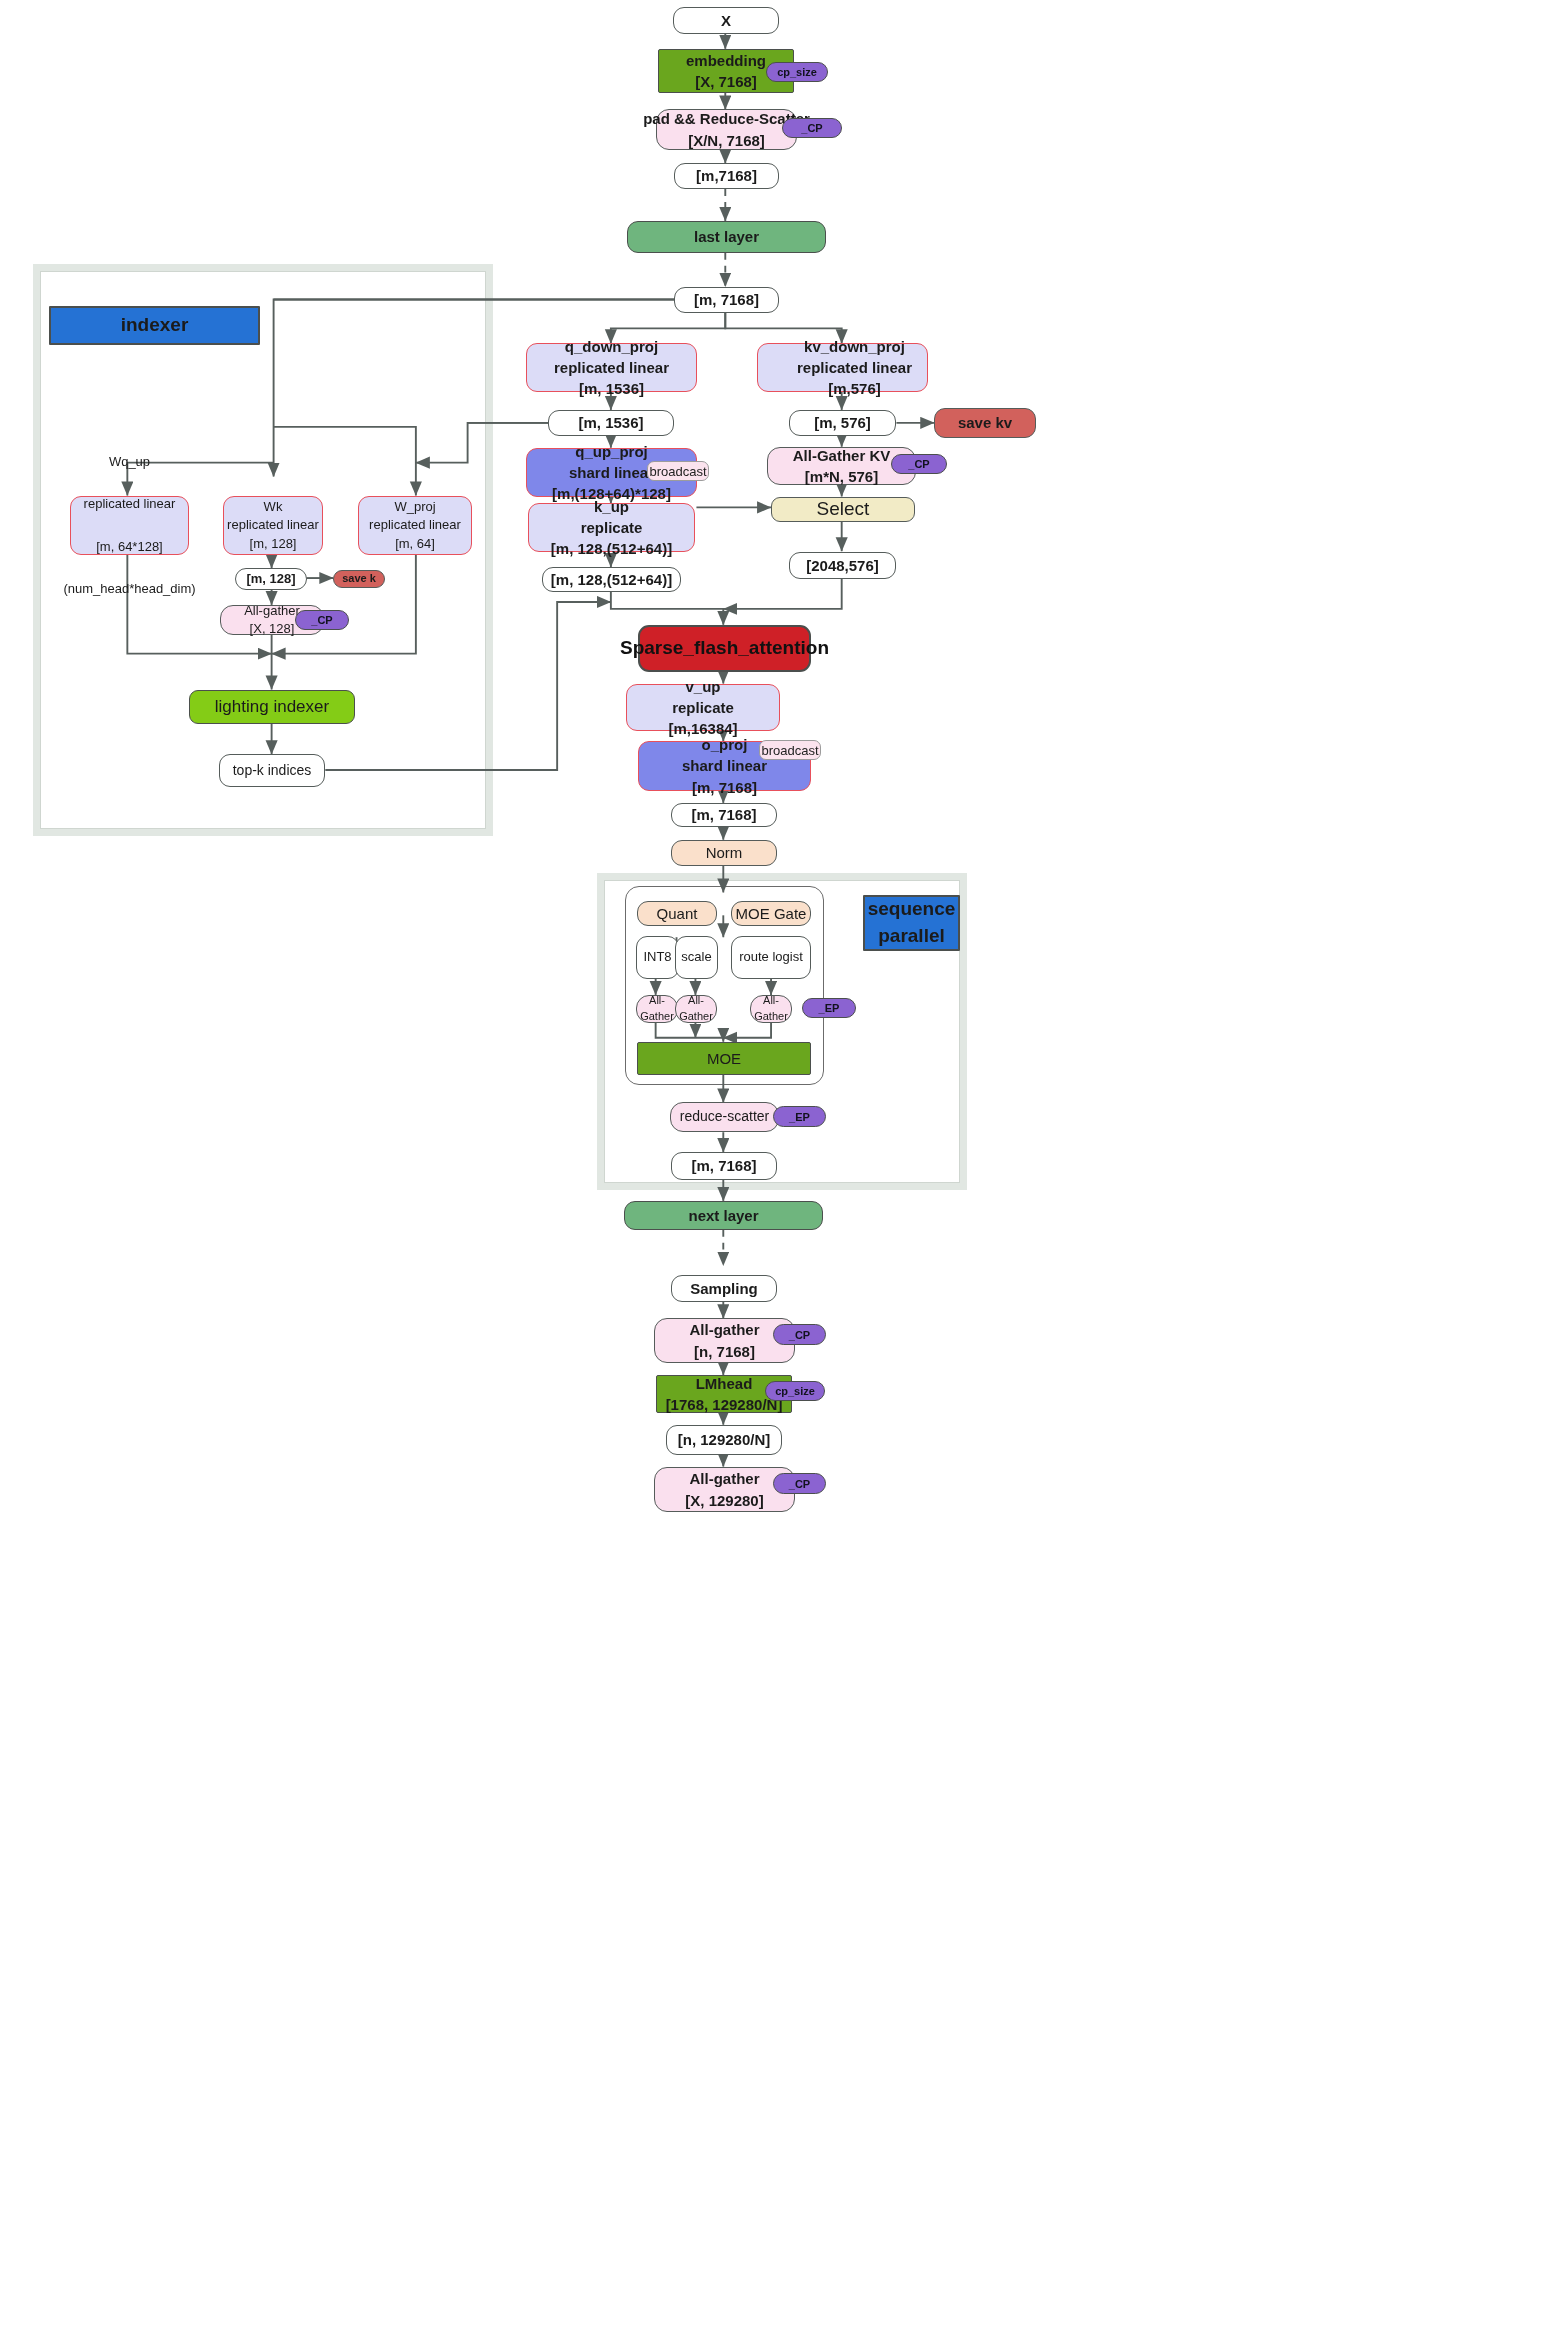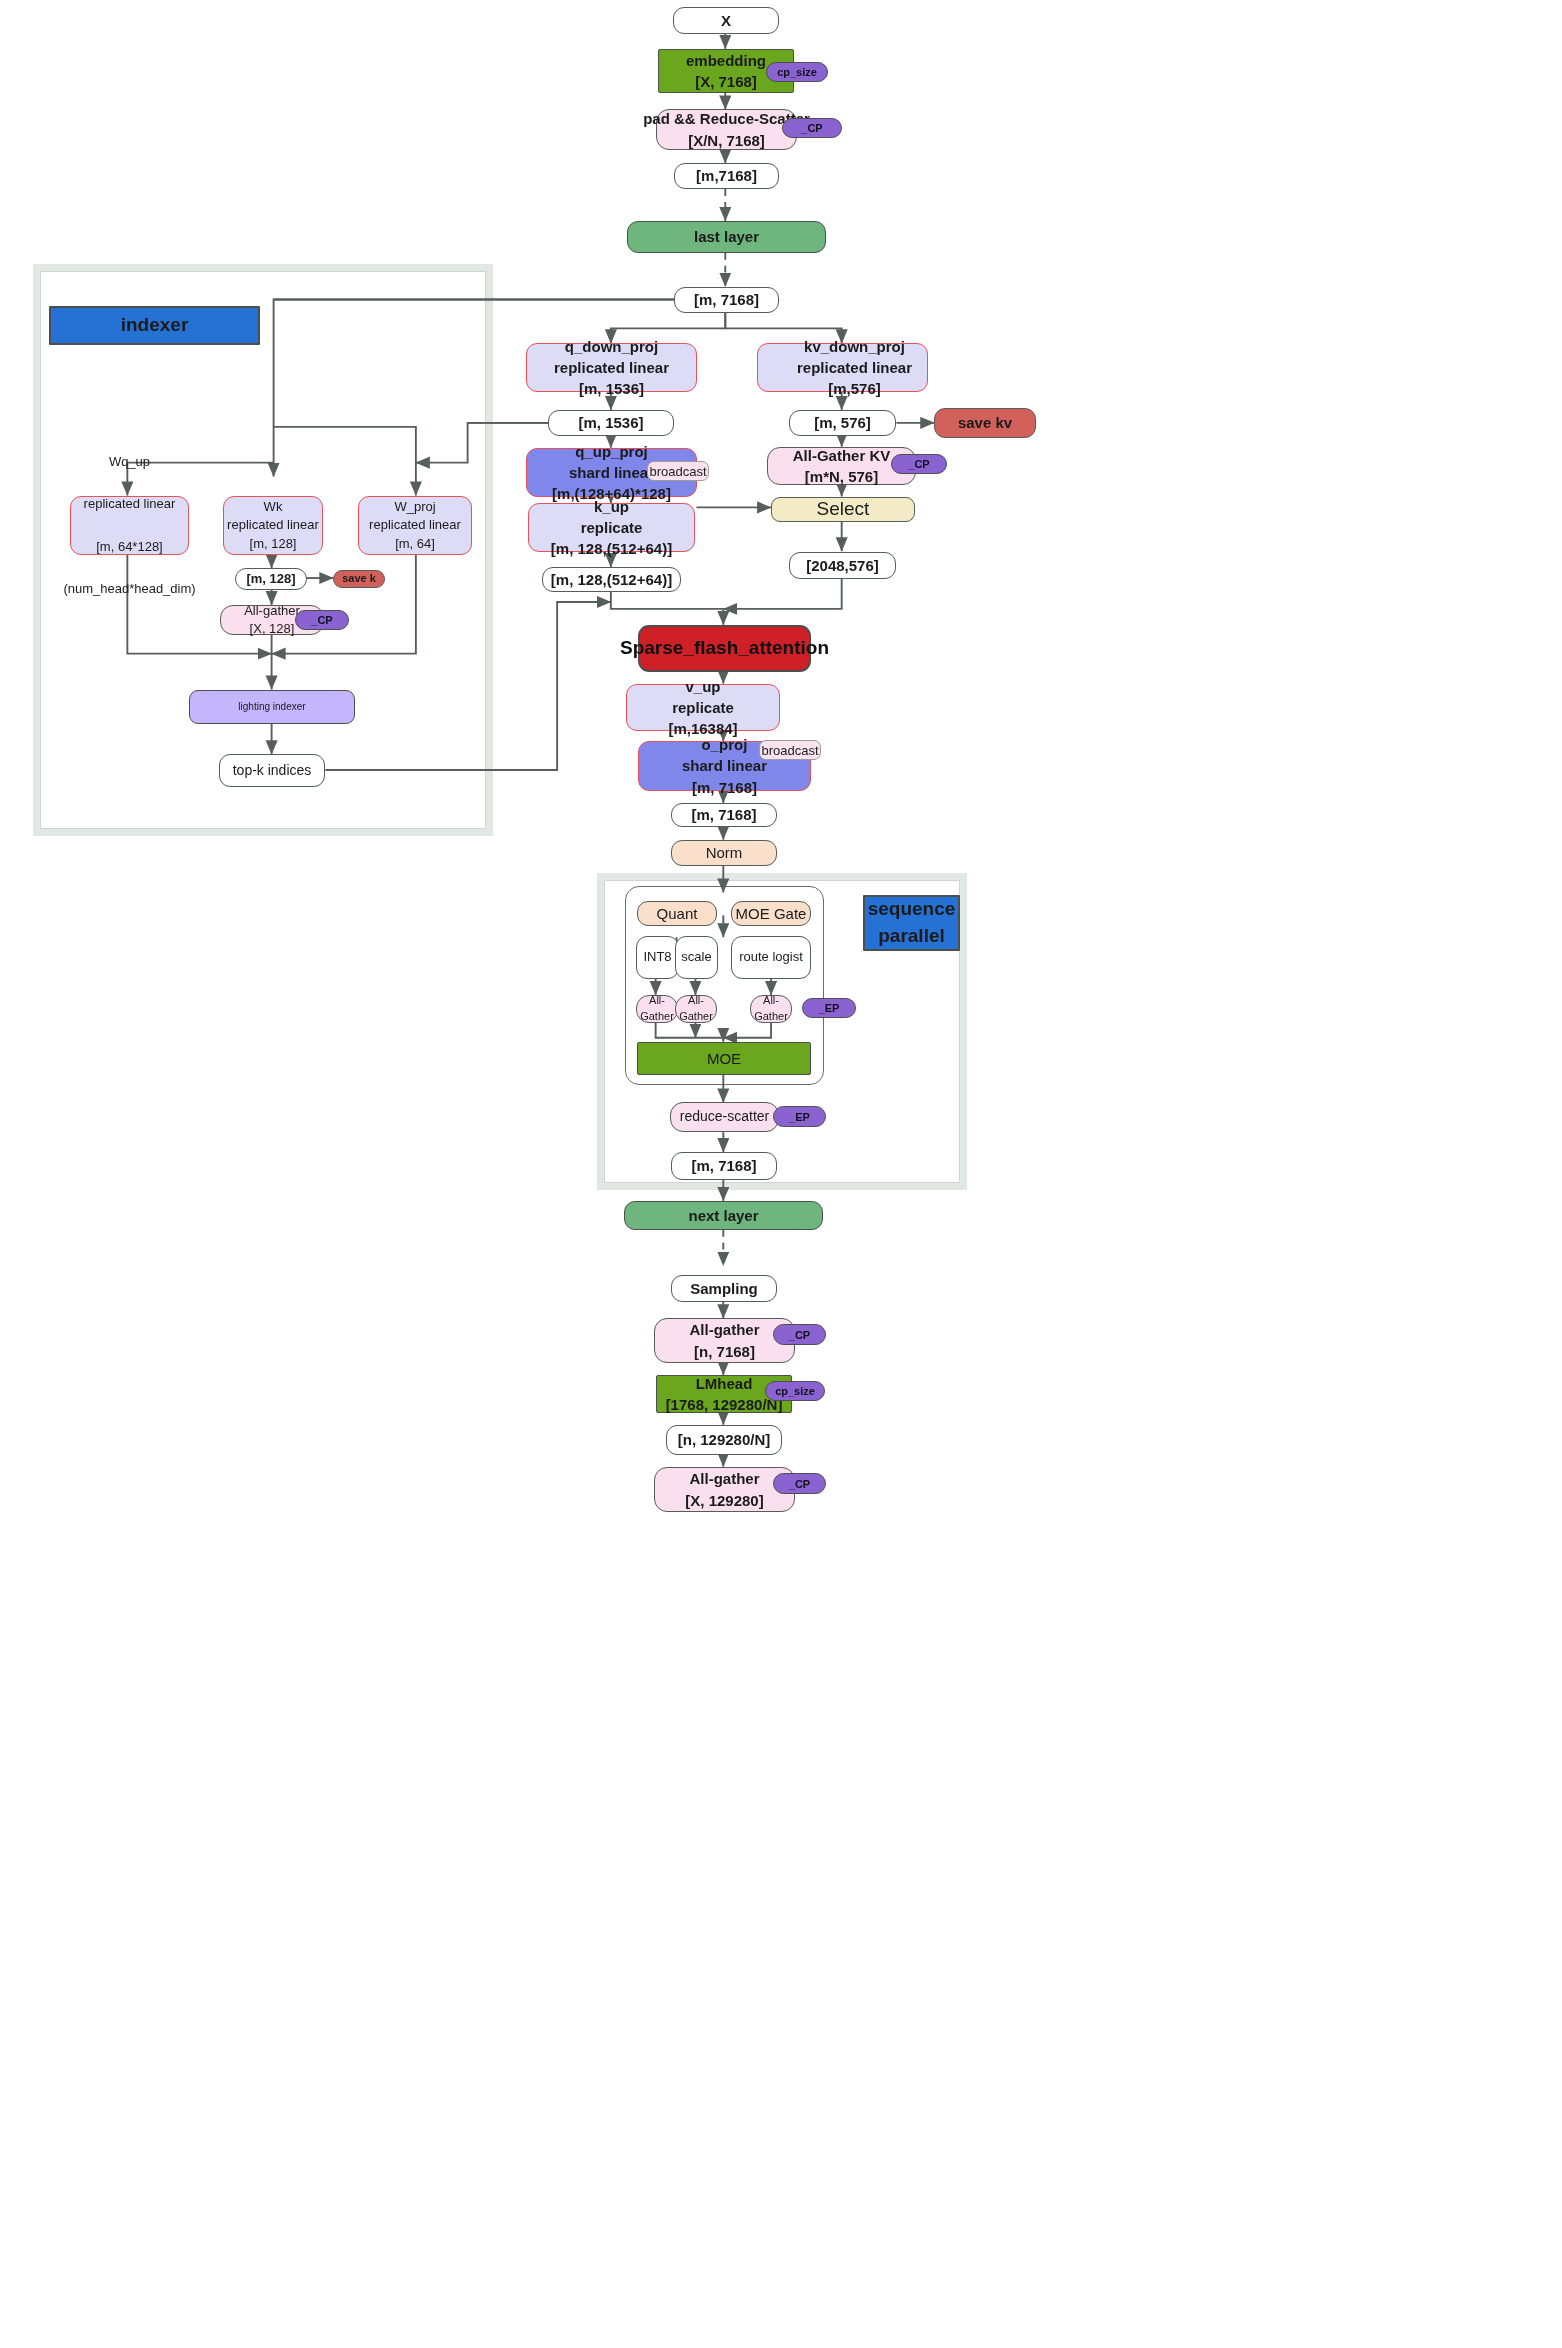--- a/index.html
+++ b/index.html
@@ -96,25 +96,25 @@
     border-radius: 1px;
     font-size: 19px;
   }
   .indexer-blue {
     background: #2572d4;
     border: 2px solid #4b4f4d;
     border-radius: 1px;
     font-size: 19px;
   }
   .indigo {
-    background: #c4b5fd;
+    background: #84cc16;
     border: 1.8px solid #4b4f4d;
     border-radius: 9px;
     font-weight: 400;
-    font-size: 10px;
+    font-size: 17px;
   }
   .plain-soft { font-weight: 400; }
 
   
   .tag {
     position: absolute;
     background: #8b63d1;
     border: 1.8px solid #4b4f4d;
     border-radius: 11px;
     color: #12121e;

